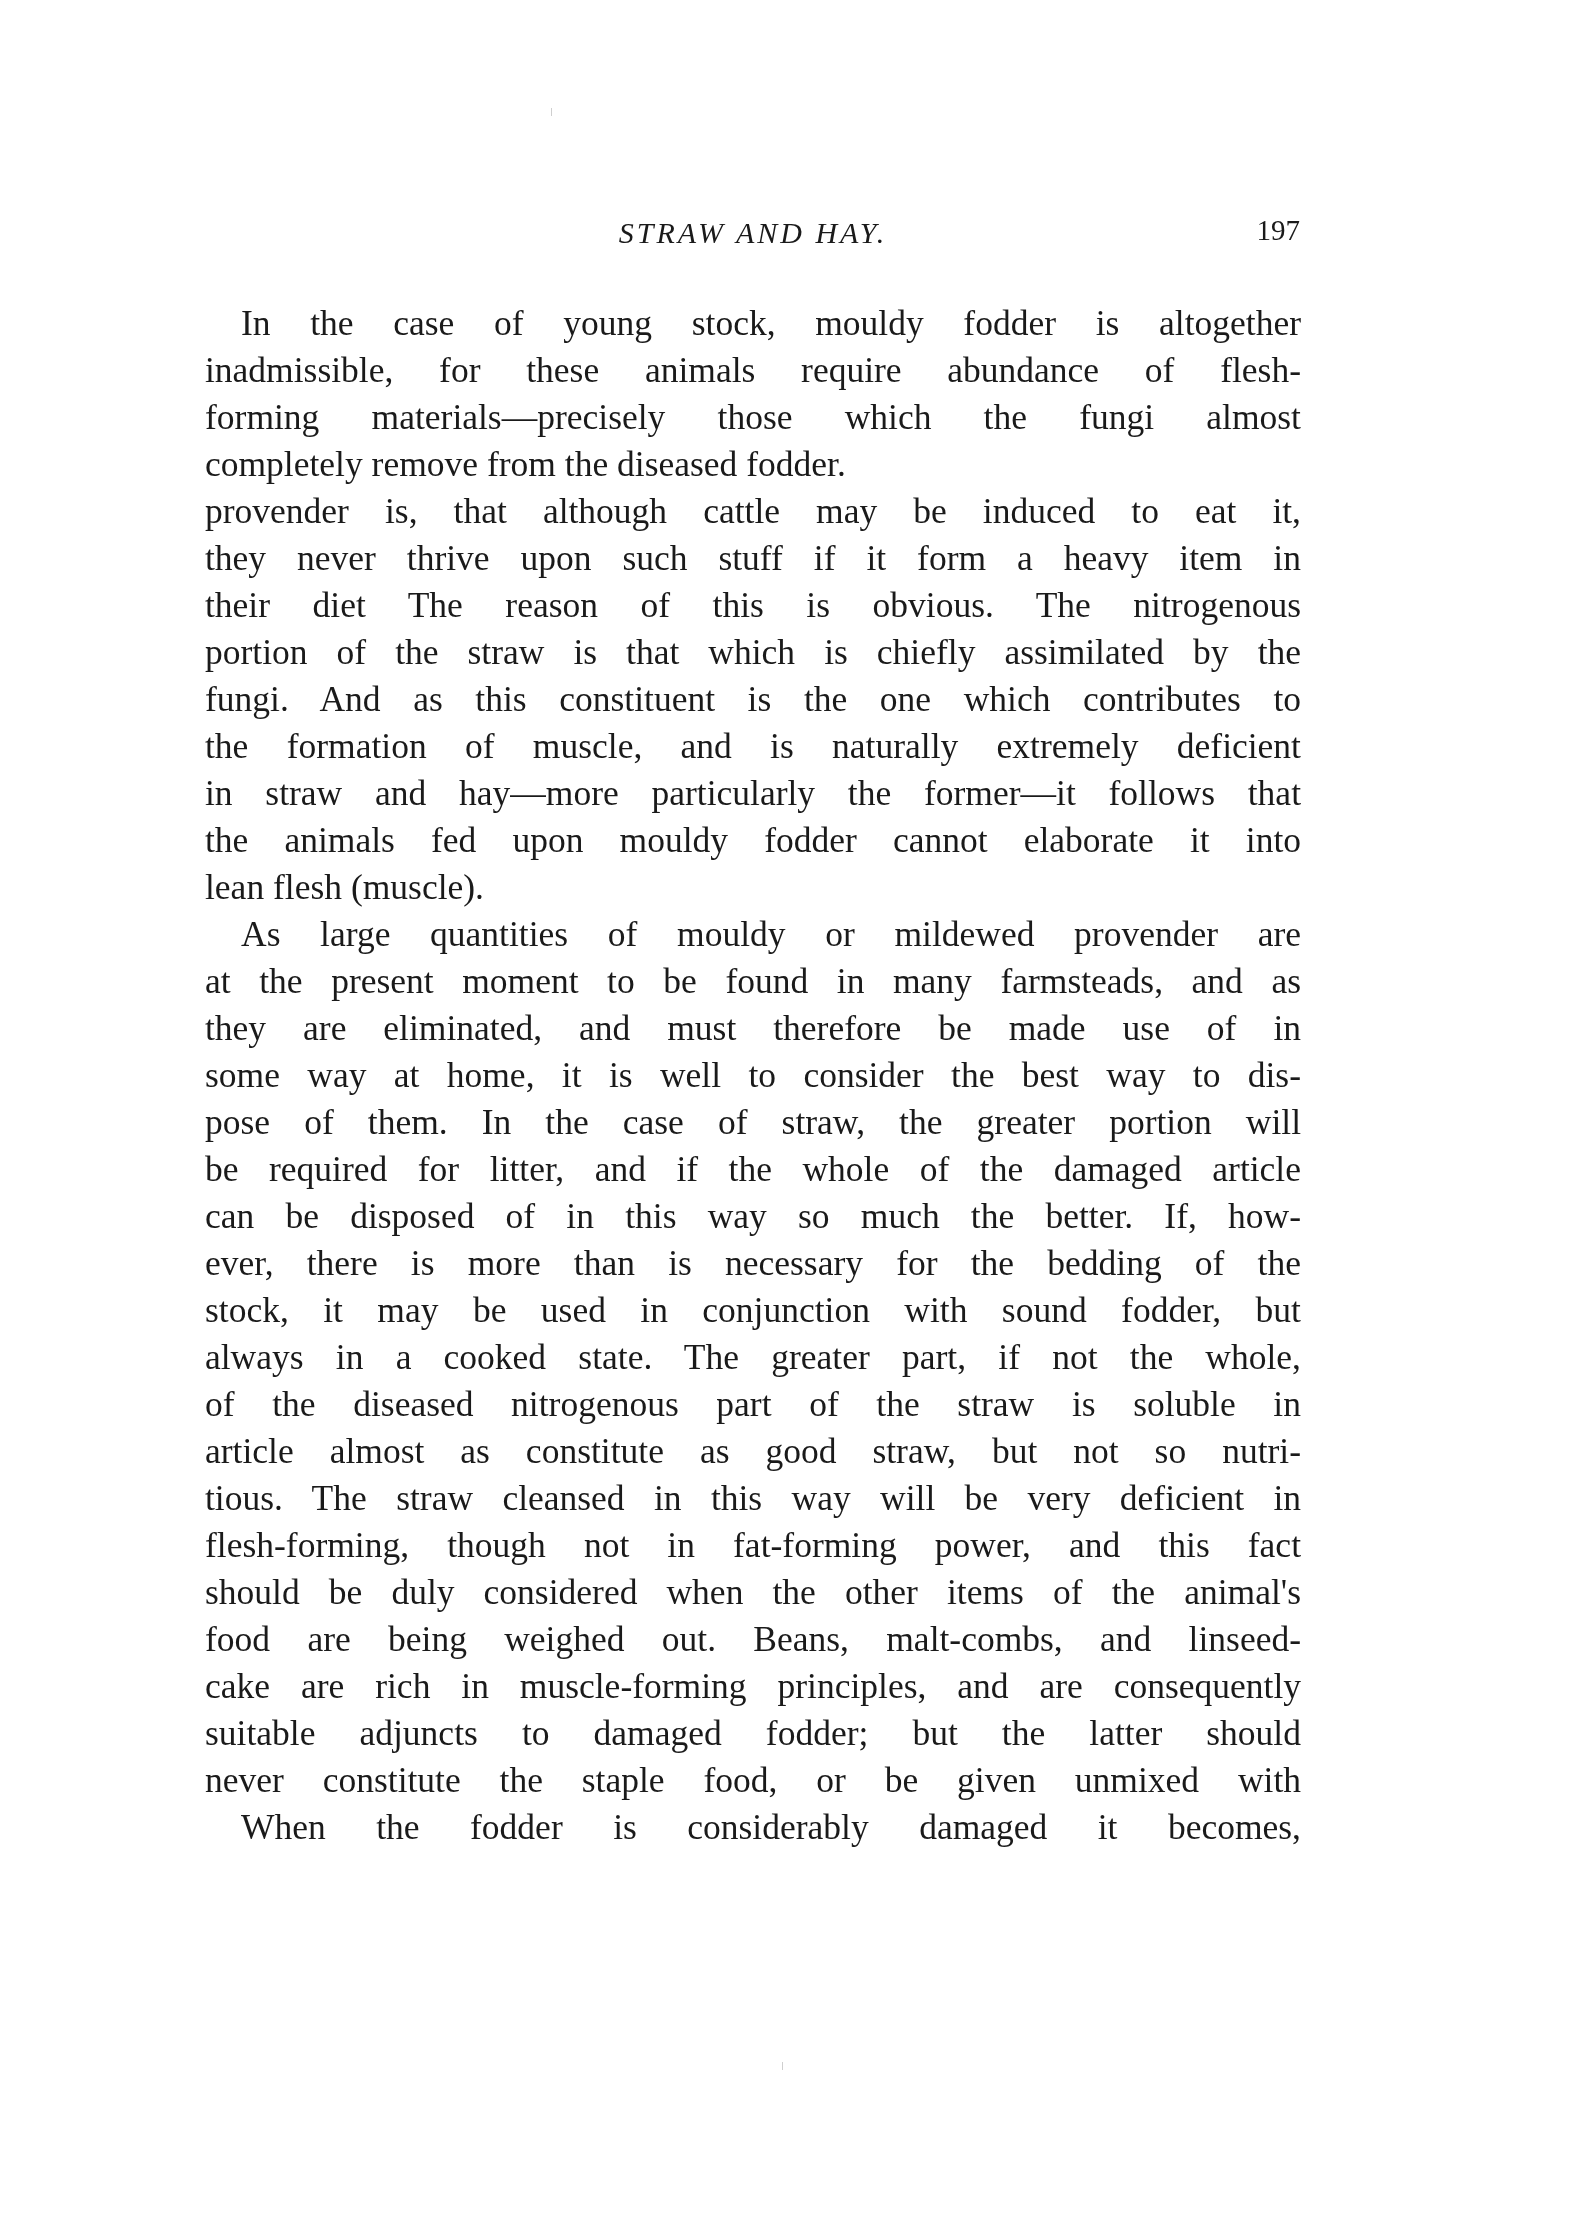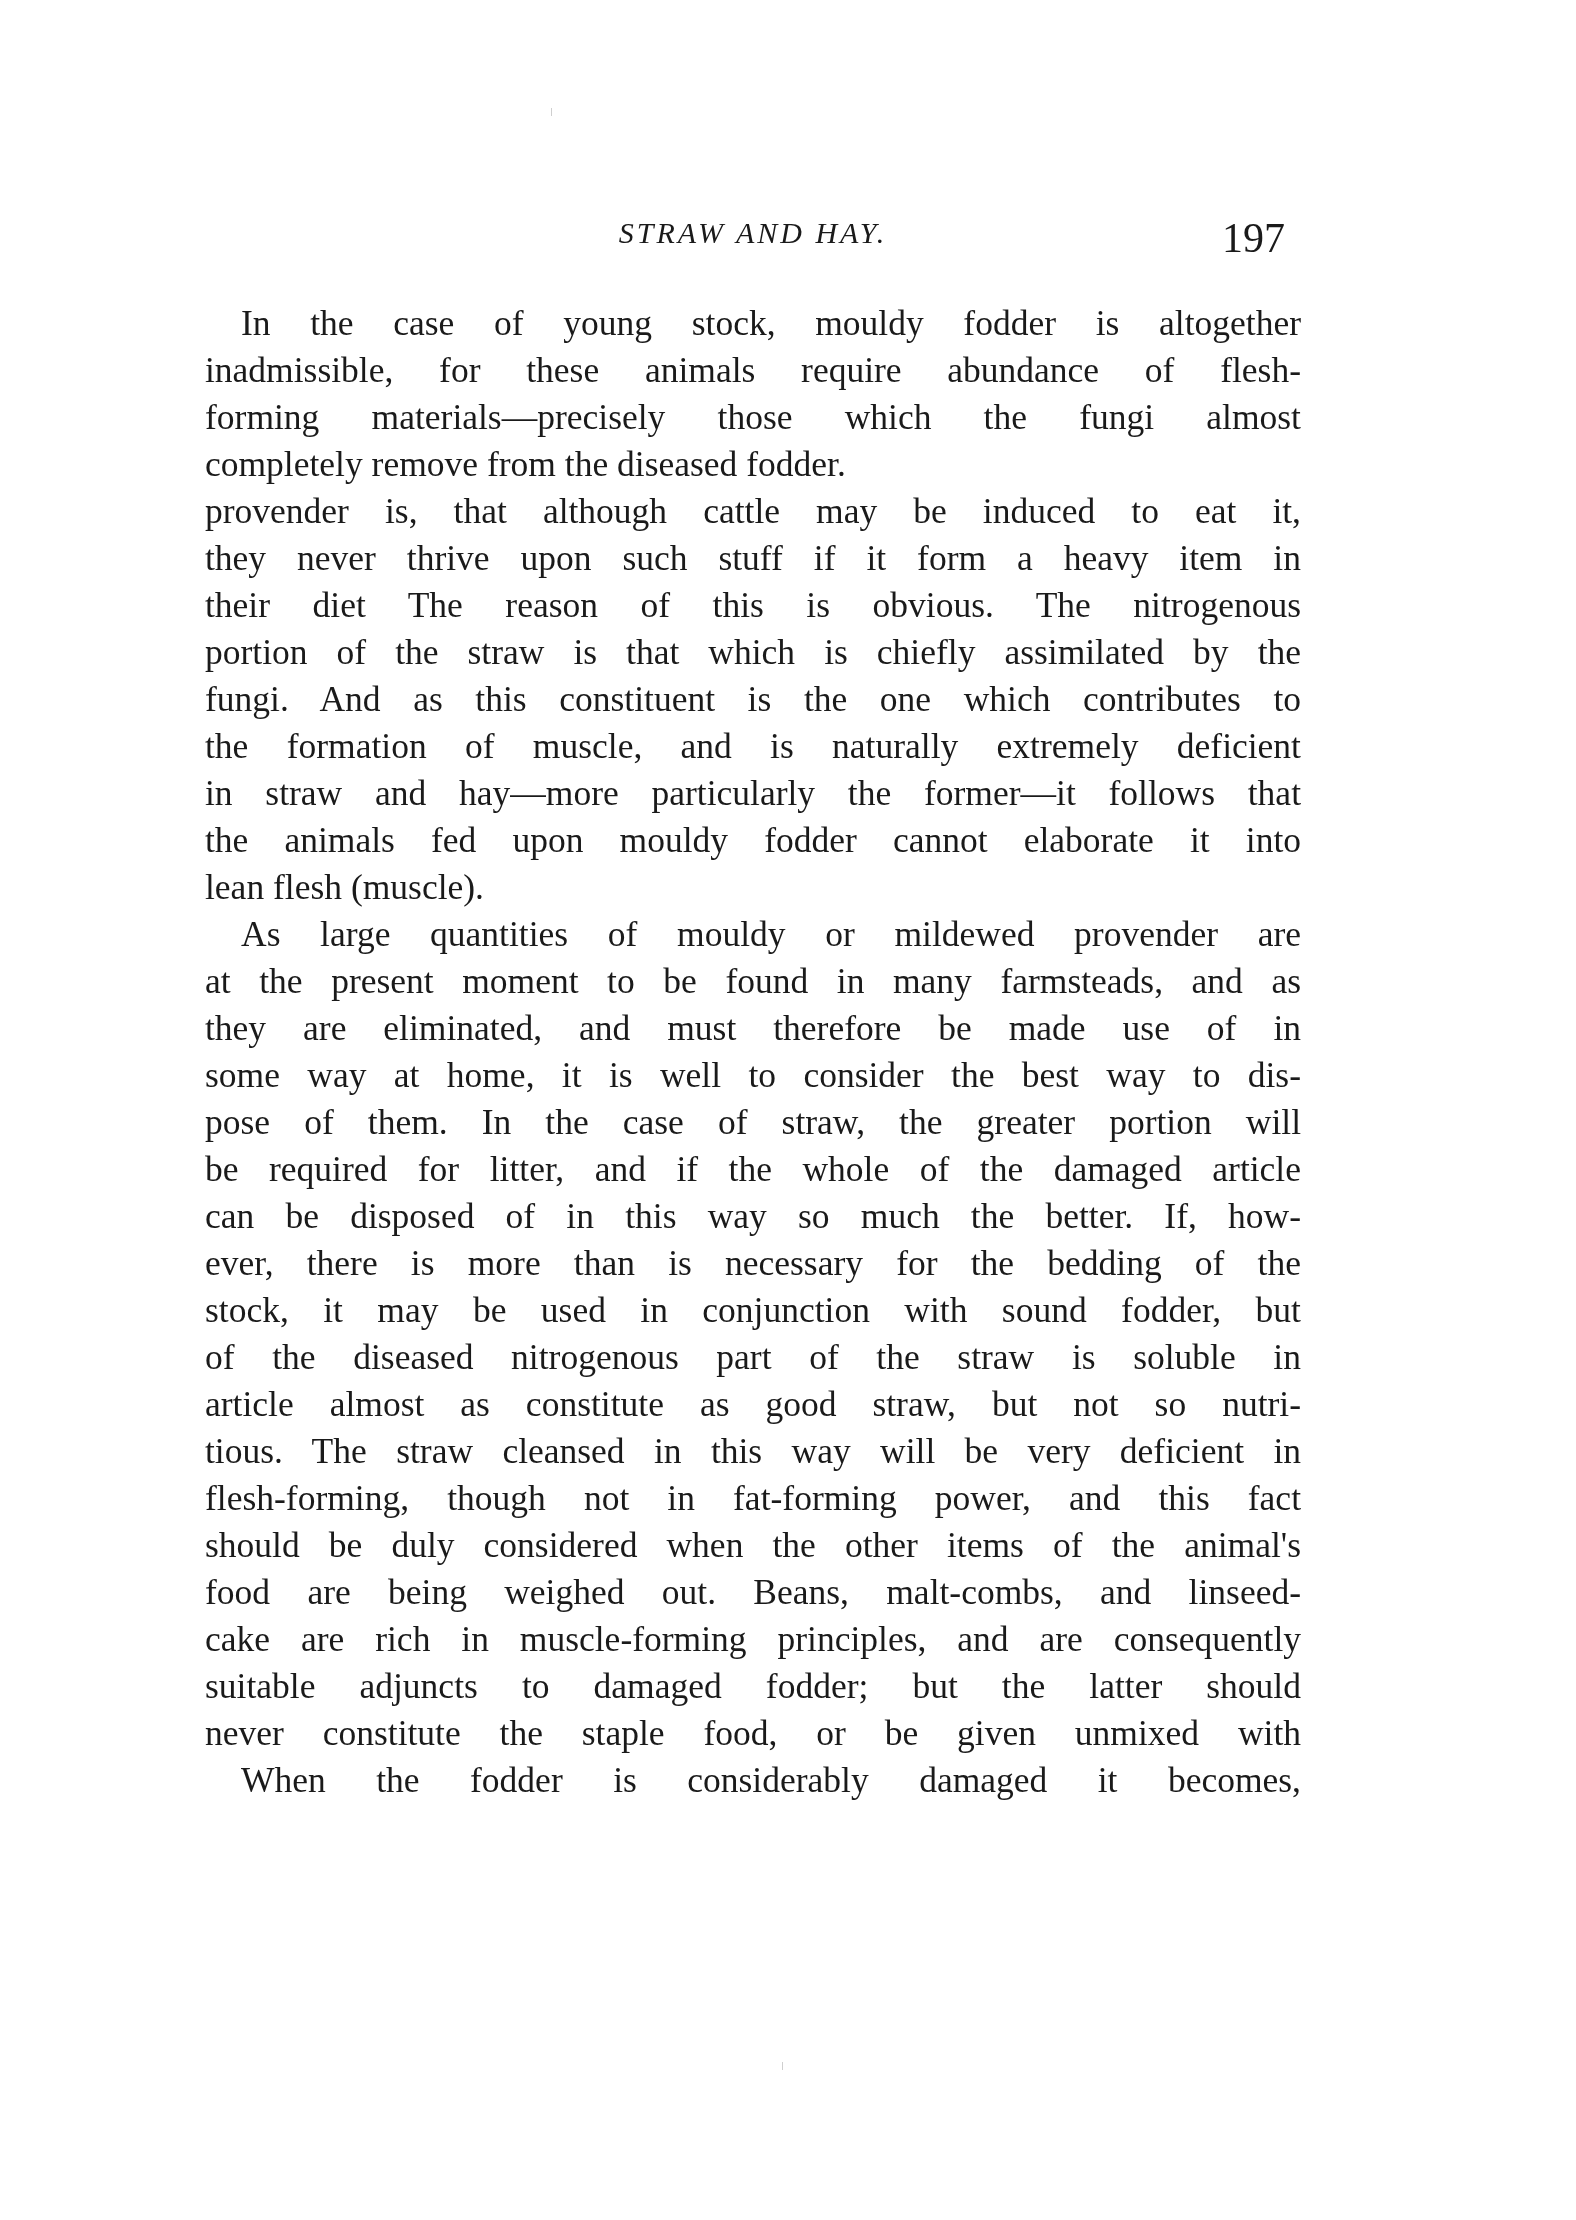--- a/index.html
+++ b/index.html
@@ -2,21 +2,21 @@
 <html><head>
 <meta charset="utf-8">
 <style>
   html, body { margin: 0; padding: 0; background: #ffffff; }
   body { width: 1576px; height: 2220px; position: relative; overflow: hidden;
          font-family: "Liberation Serif", "DejaVu Serif", serif; color: #1a1a1a; }
   .page { position: absolute; left: 0; top: 0; width: 1300px; height: 2220px; }
   .running-head { position: absolute; top: 212px; left: 205px; width: 1096px; height: 48px; }
   .running-title { position: absolute; left: 0; right: 0; text-align: center;
                    font-style: italic; font-size: 30px; letter-spacing: 3px; top: 4px; }
-  .page-number { position: absolute; right: 16px; top: 2px; font-size: 42px; }
+  .page-number { position: absolute; right: 1px; top: 2px; font-size: 29px; }
   .body-text { position: absolute; left: 205px; top: 300px; width: 1096px; }
   .line { display: block; height: 47px; line-height: 47px; font-size: 35.5px;
           text-align: justify; text-align-last: justify; white-space: nowrap; }
   .line.last { text-align-last: left; }
   .line.indent { padding-left: 0; }
   .line .t { display: inline-block; width: 100%; text-align: justify; text-align-last: justify; white-space: normal; }
   .line.last .t { text-align-last: left; }
   .line.indent .t { width: calc(100% - 36px); margin-left: 36px; }
   .speck { position: absolute; width: 1px; height: 8px; background: #cfcfcf; }
 </style>
@@ -53,20 +53,21 @@
       <div>
         <span class="line indent"><span class="t">As large quantities of mouldy or mildewed provender are</span></span>
         <span class="line"><span class="t">at the present moment to be found in many farmsteads, and as</span></span>
         <span class="line"><span class="t">they are eliminated, and must therefore be made use of in</span></span>
         <span class="line"><span class="t">some way at home, it is well to consider the best way to dis-</span></span>
         <span class="line"><span class="t">pose of them.  In the case of straw, the greater portion will</span></span>
         <span class="line"><span class="t">be required for litter, and if the whole of the damaged article</span></span>
         <span class="line"><span class="t">can be disposed of in this way so much the better.  If, how-</span></span>
         <span class="line"><span class="t">ever, there is more than is necessary for the bedding of the</span></span>
         <span class="line"><span class="t">stock, it may be used in conjunction with sound fodder, but</span></span>
+        <span class="line"><span class="t">always in a cooked state.  The greater part, if not the whole,</span></span>
         <span class="line"><span class="t">of the diseased nitrogenous part of the straw is soluble in</span></span>
         <span class="line"><span class="t">article almost as constitute as good straw, but not so nutri-</span></span>
         <span class="line"><span class="t">tious.  The straw cleansed in this way will be very deficient in</span></span>
         <span class="line"><span class="t">flesh-forming, though not in fat-forming power, and this fact</span></span>
         <span class="line"><span class="t">should be duly considered when the other items of the animal's</span></span>
         <span class="line"><span class="t">food are being weighed out.  Beans, malt-combs, and linseed-</span></span>
         <span class="line"><span class="t">cake are rich in muscle-forming principles, and are consequently</span></span>
         <span class="line"><span class="t">suitable adjuncts to damaged fodder; but the latter should</span></span>
         <span class="line"><span class="t">never constitute the staple food, or be given unmixed with</span></span>
       </div>

